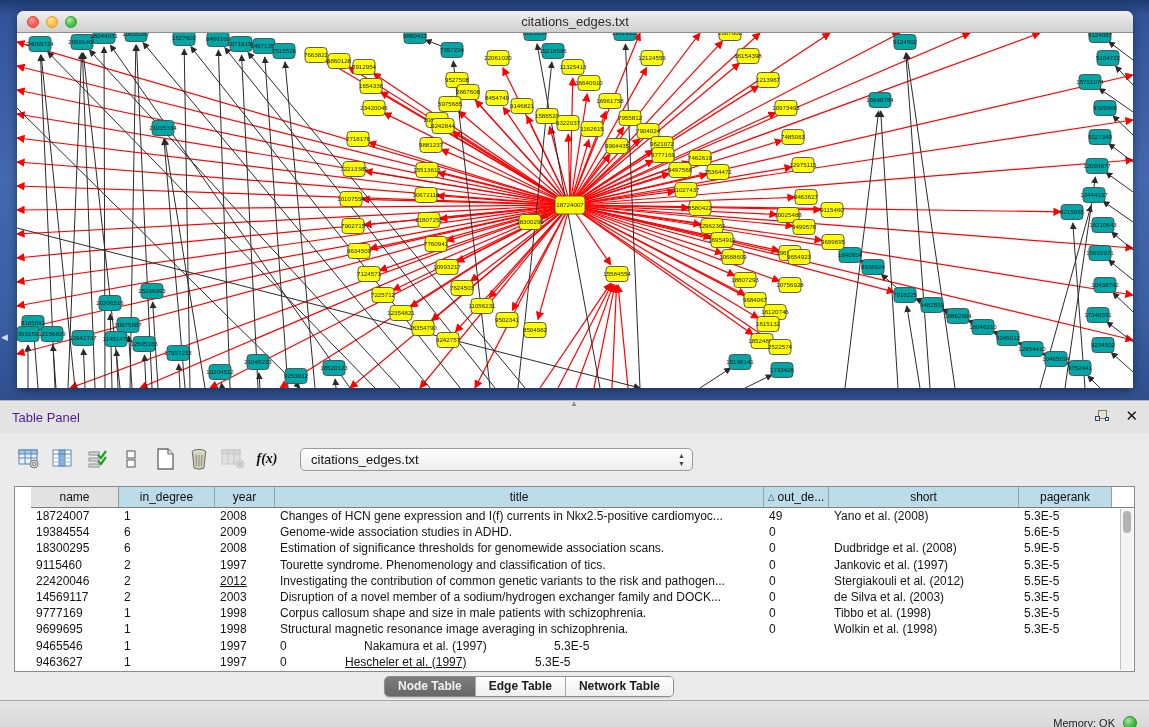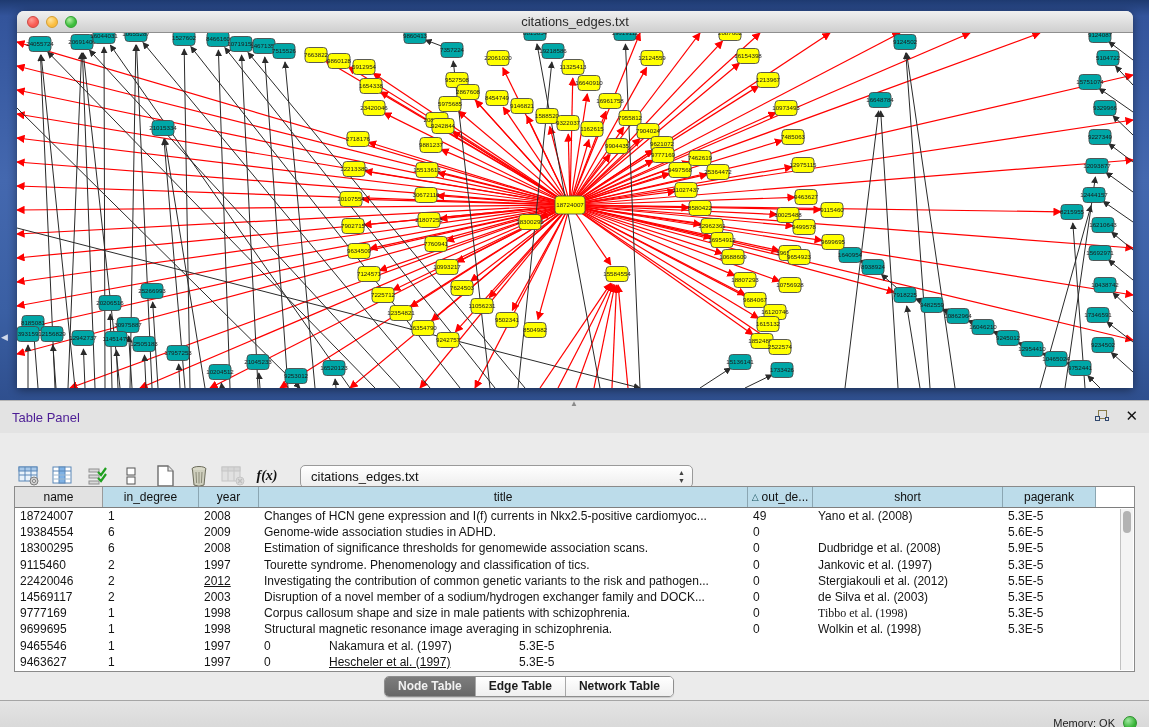--- a/index.html
+++ b/index.html
@@ -30,31 +30,31 @@
     background:#e3e3e3; border-top:1px solid #b5b5b5; }
   .panel-title { position:absolute; left:12px; top:9px; font-size:13px; color:#4c1d95; }
   .splitter-grip { position:absolute; left:570px; top:-2px; font-size:8px; color:#8a8a8a; }
   .float-icon { position:absolute; right:40px; top:9px; width:14px; height:14px; }
   .float-icon .sq1 { position:absolute; left:3px; top:0; width:9px; height:9px; border:1px solid #8a7d4a; }
   .float-icon .sq2 { position:absolute; left:0; top:6px; width:5px; height:5px; border:1px solid #31486e; background:#e3e3e3; }
   .float-icon .sq3 { position:absolute; right:0; top:7px; width:4px; height:4px; border:1px solid #31486e; background:#e3e3e3; }
   .close-x { position:absolute; right:11px; top:6px; font-size:15px; font-weight:bold; color:#111; line-height:18px; }
 
   .panel-content { position:absolute; left:0; top:433px; width:1149px; height:267px; background:#ebebeb; }
-  .toolbar { position:absolute; left:14px; top:25px; height:36px; display:flex; align-items:center; }
+  .toolbar { position:absolute; left:14px; top:8px; height:36px; display:flex; align-items:center; }
   .tbtn { width:30px; height:30px; margin-right:4px; display:flex; align-items:center; justify-content:center; }
   .tbtn.disabled { opacity:.45; }
   .fx { font-size:14px; font-style:italic; font-weight:bold; color:#111; font-family:"Liberation Serif","DejaVu Serif",serif; }
   .combo { position:relative; margin-left:14px; width:393px; height:23px; background:linear-gradient(#ffffff,#ededed);
     border:1px solid #9a9a9a; border-radius:5px; font-size:13px; color:#111;
     display:flex; align-items:center; padding-left:10px; }
   .combo .stepper { position:absolute; right:7px; top:3px; font-size:7px; line-height:8px; color:#444; text-align:center; }
 
   .tablebox { position:absolute; left:14px; top:53px; width:1121px; height:186px;
-    background:#fff; border:1px solid #8a8a8a; overflow:hidden; }
+    background:#fff; border:1px solid #8a8a8a; overflow:hidden;padding-left:16px; }
   .thead { display:flex; height:21px; border-bottom:1px solid #7e7e7e; }
   .th { border-right:1px solid #8ba6b2; font-size:12px; color:#101010; display:flex;
     align-items:center; justify-content:center; background:#bcdcea; overflow:hidden; white-space:nowrap; }
   .th.gray { background:#e2e2e2; border-right:1px solid #9a9a9a; }
   .th .sortglyph { font-size:9px; margin-right:3px; color:#15505c; }
   .trow { display:flex; height:16.2px; font-size:12px; color:#141414; }
   .td { padding-left:5px; overflow:hidden; white-space:nowrap; text-overflow:ellipsis; line-height:16px; }
   .vscroll { position:absolute; right:1px; top:22px; bottom:1px; width:13px;
     background:#f4f4f4; border-left:1px solid #c2c2c2; }
   .vthumb { position:absolute; left:2px; top:2px; width:8px; height:22px; background:#b3b3b3; border-radius:5px; }
@@ -993,38 +993,38 @@
             <div class="td" style="width: 65px;">0</div>
             <div class="td" style="width: 190px;">de Silva et al. (2003)</div>
             <div class="td" style="width: 93px;">5.3E-5</div>
           </div>
           <div class="trow">
             <div class="td" style="width: 88px;">9777169</div>
             <div class="td" style="width: 96px;">1</div>
             <div class="td" style="width: 60px;">1998</div>
             <div class="td" style="width: 489px;">Corpus callosum shape and size in male patients with schizophrenia.</div>
             <div class="td" style="width: 65px;">0</div>
-            <div class="td" style="width: 190px; font-family: Liberation Serif, serif;">Tibbo et al. (1998)</div>
+            <div class="td" style="width: 190px;">Tibbo et al. (1998)</div>
             <div class="td" style="width: 93px;">5.3E-5</div>
           </div>
           <div class="trow">
             <div class="td" style="width: 88px;">9699695</div>
             <div class="td" style="width: 96px;">1</div>
             <div class="td" style="width: 60px;">1998</div>
             <div class="td" style="width: 489px;">Structural magnetic resonance image averaging in schizophrenia.</div>
             <div class="td" style="width: 65px;">0</div>
             <div class="td" style="width: 190px;">Wolkin et al. (1998)</div>
             <div class="td" style="width: 93px;">5.3E-5</div>
           </div>
           <div class="trow">
             <div class="td" style="width: 88px;">9465546</div>
             <div class="td" style="width: 96px;">1</div>
             <div class="td" style="width: 60px;">1997</div>
             <div class="td" style="width: 65px;">0</div>
-            <div class="td" style="width: 190px;">Nakamura et al. (1997)</div>
+            <div class="td" style="width: 190px; margin-left: 19px;">Nakamura et al. (1997)</div>
             <div class="td" style="width: 93px;">5.3E-5</div>
           </div>
           <div class="trow">
             <div class="td" style="width: 88px;">9463627</div>
             <div class="td" style="width: 96px;">1</div>
             <div class="td" style="width: 60px;">1997</div>
             <div class="td" style="width: 65px;">0</div>
             <div class="td" style="width: 190px; text-decoration: underline;">Hescheler et al. (1997)</div>
             <div class="td" style="width: 93px;">5.3E-5</div>
           </div>

